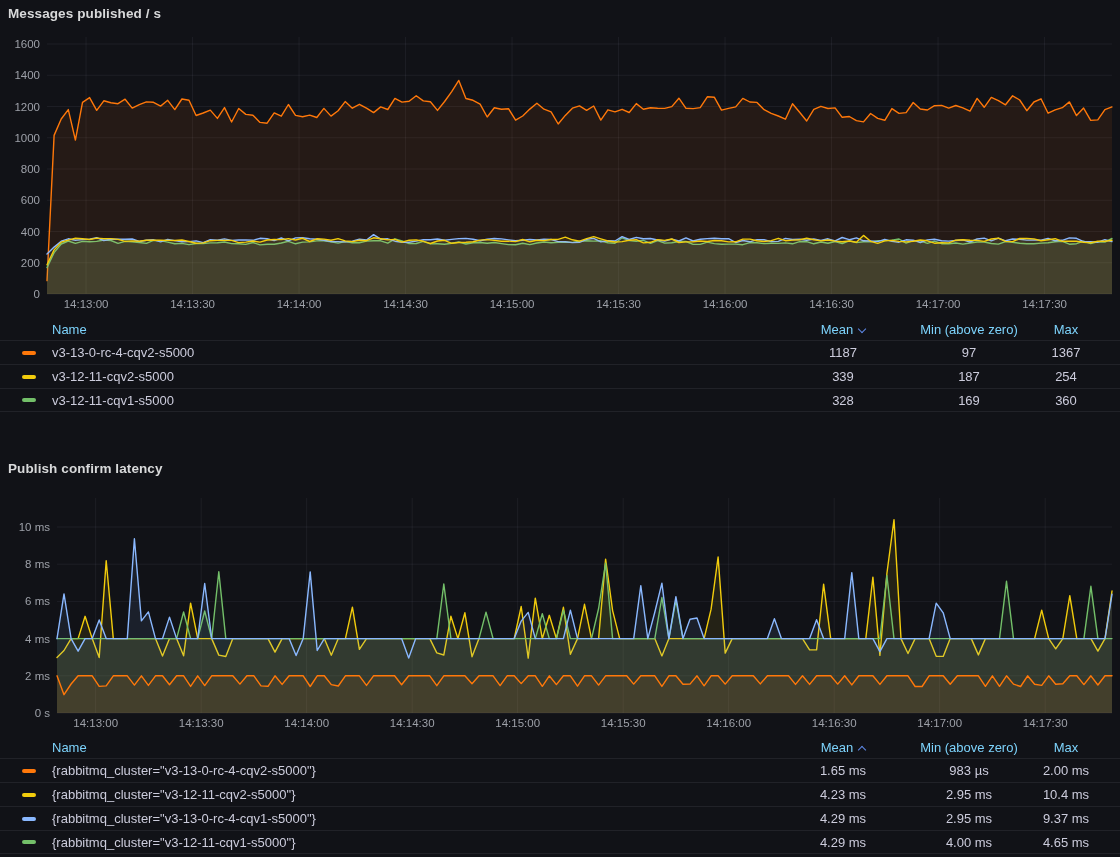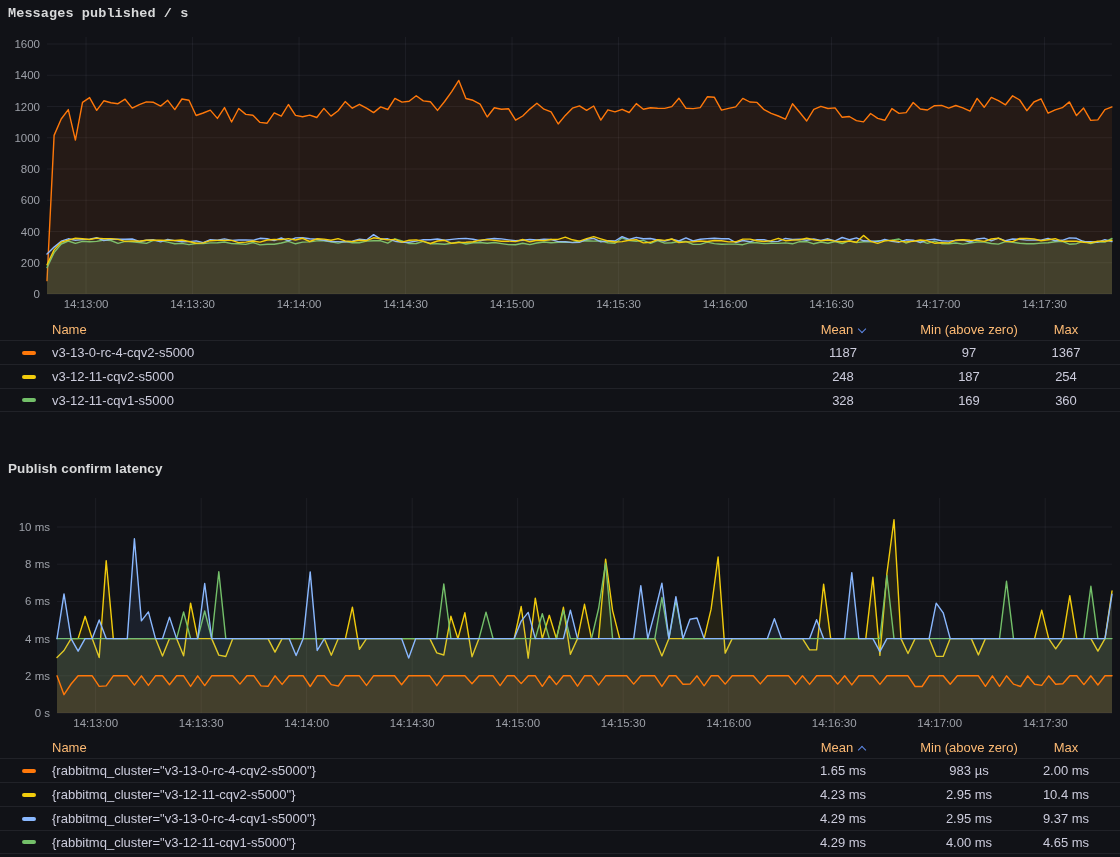--- a/index.html
+++ b/index.html
@@ -7,36 +7,36 @@
   .canvas{position:relative;width:1120px;height:857px;background:#111217;}
   .panel{position:absolute;left:0;width:1120px;}
   .panel-title{position:absolute;left:8px;margin:0;font-size:13.5px;font-weight:600;color:#D8D9DA;letter-spacing:.1px;}
   svg.chart{position:absolute;left:0;display:block;}
   
   .legend{position:absolute;left:0;width:1120px;font-size:13px;color:#CCCCDC;}
   .lrow{display:grid;grid-template-columns:22px 1fr 120px 132px 62px;align-items:center;
         height:24px;box-sizing:border-box;padding:0 23px 0 22px;border-top:1px solid rgba(204,204,220,0.09);}
   .lrow.lhead{height:22px;border-top:none;}
   .lrow:last-child{border-bottom:1px solid rgba(204,204,220,0.09);}
-  .lh{color:#fdba74;font-weight:500;}
+  .lh{color:#7dd3fc;font-weight:500;}
   .lname{padding-left:8px;text-align:left;white-space:nowrap;overflow:hidden;}
   .lnum{text-align:center;white-space:nowrap;}
   .sw{width:14px;height:4px;border-radius:2px;background:#888;display:inline-block;}
   .sw-sp{display:inline-block;}
   .caret{display:inline-block;width:5px;height:5px;border-right:1.5px solid #5E88E5;border-bottom:1.5px solid #5E88E5;margin-left:6px;position:relative;}
   .caret.down{transform:rotate(45deg);top:-2px;}
   .caret.up{transform:rotate(225deg);top:1px;}
 </style>
 </head>
 <body>
 
 <div class="canvas">
 
   <section class="panel" style="top:0;height:447px;">
-    <h2 class="panel-title" style="top:6px;font-family:Liberation Mono, monospace;">Messages published / s</h2>
+    <h2 class="panel-title" style="top:6px;">Messages published / s</h2>
     <svg id="chart1" class="chart" width="1120" height="288" viewBox="0 0 1120 288" style="top:30px;">
         <g>
           <line x1="47" y1="264" x2="1112" y2="264" stroke="rgba(204,204,220,0.07)" stroke-width="1"></line>
           <line x1="47" y1="232.75" x2="1112" y2="232.75" stroke="rgba(204,204,220,0.07)" stroke-width="1"></line>
           <line x1="47" y1="201.5" x2="1112" y2="201.5" stroke="rgba(204,204,220,0.07)" stroke-width="1"></line>
           <line x1="47" y1="170.25" x2="1112" y2="170.25" stroke="rgba(204,204,220,0.07)" stroke-width="1"></line>
           <line x1="47" y1="139" x2="1112" y2="139" stroke="rgba(204,204,220,0.07)" stroke-width="1"></line>
           <line x1="47" y1="107.75" x2="1112" y2="107.75" stroke="rgba(204,204,220,0.07)" stroke-width="1"></line>
           <line x1="47" y1="76.5" x2="1112" y2="76.5" stroke="rgba(204,204,220,0.07)" stroke-width="1"></line>
           <line x1="47" y1="45.25" x2="1112" y2="45.25" stroke="rgba(204,204,220,0.07)" stroke-width="1"></line>
@@ -96,21 +96,21 @@
       <div class="lrow">
         <span class="sw" style="background: rgb(255, 120, 10);"></span>
         <span class="lname">v3-13-0-rc-4-cqv2-s5000</span>
         <span class="lnum">1187</span>
         <span class="lnum">97</span>
         <span class="lnum">1367</span>
       </div>
       <div class="lrow">
         <span class="sw" style="background: rgb(242, 204, 12);"></span>
         <span class="lname">v3-12-11-cqv2-s5000</span>
-        <span class="lnum">248</span>
+        <span class="lnum">339</span>
         <span class="lnum">187</span>
         <span class="lnum">254</span>
       </div>
       <div class="lrow">
         <span class="sw" style="background: rgb(115, 191, 105);"></span>
         <span class="lname">v3-12-11-cqv1-s5000</span>
         <span class="lnum">328</span>
         <span class="lnum">169</span>
         <span class="lnum">360</span>
       </div>

